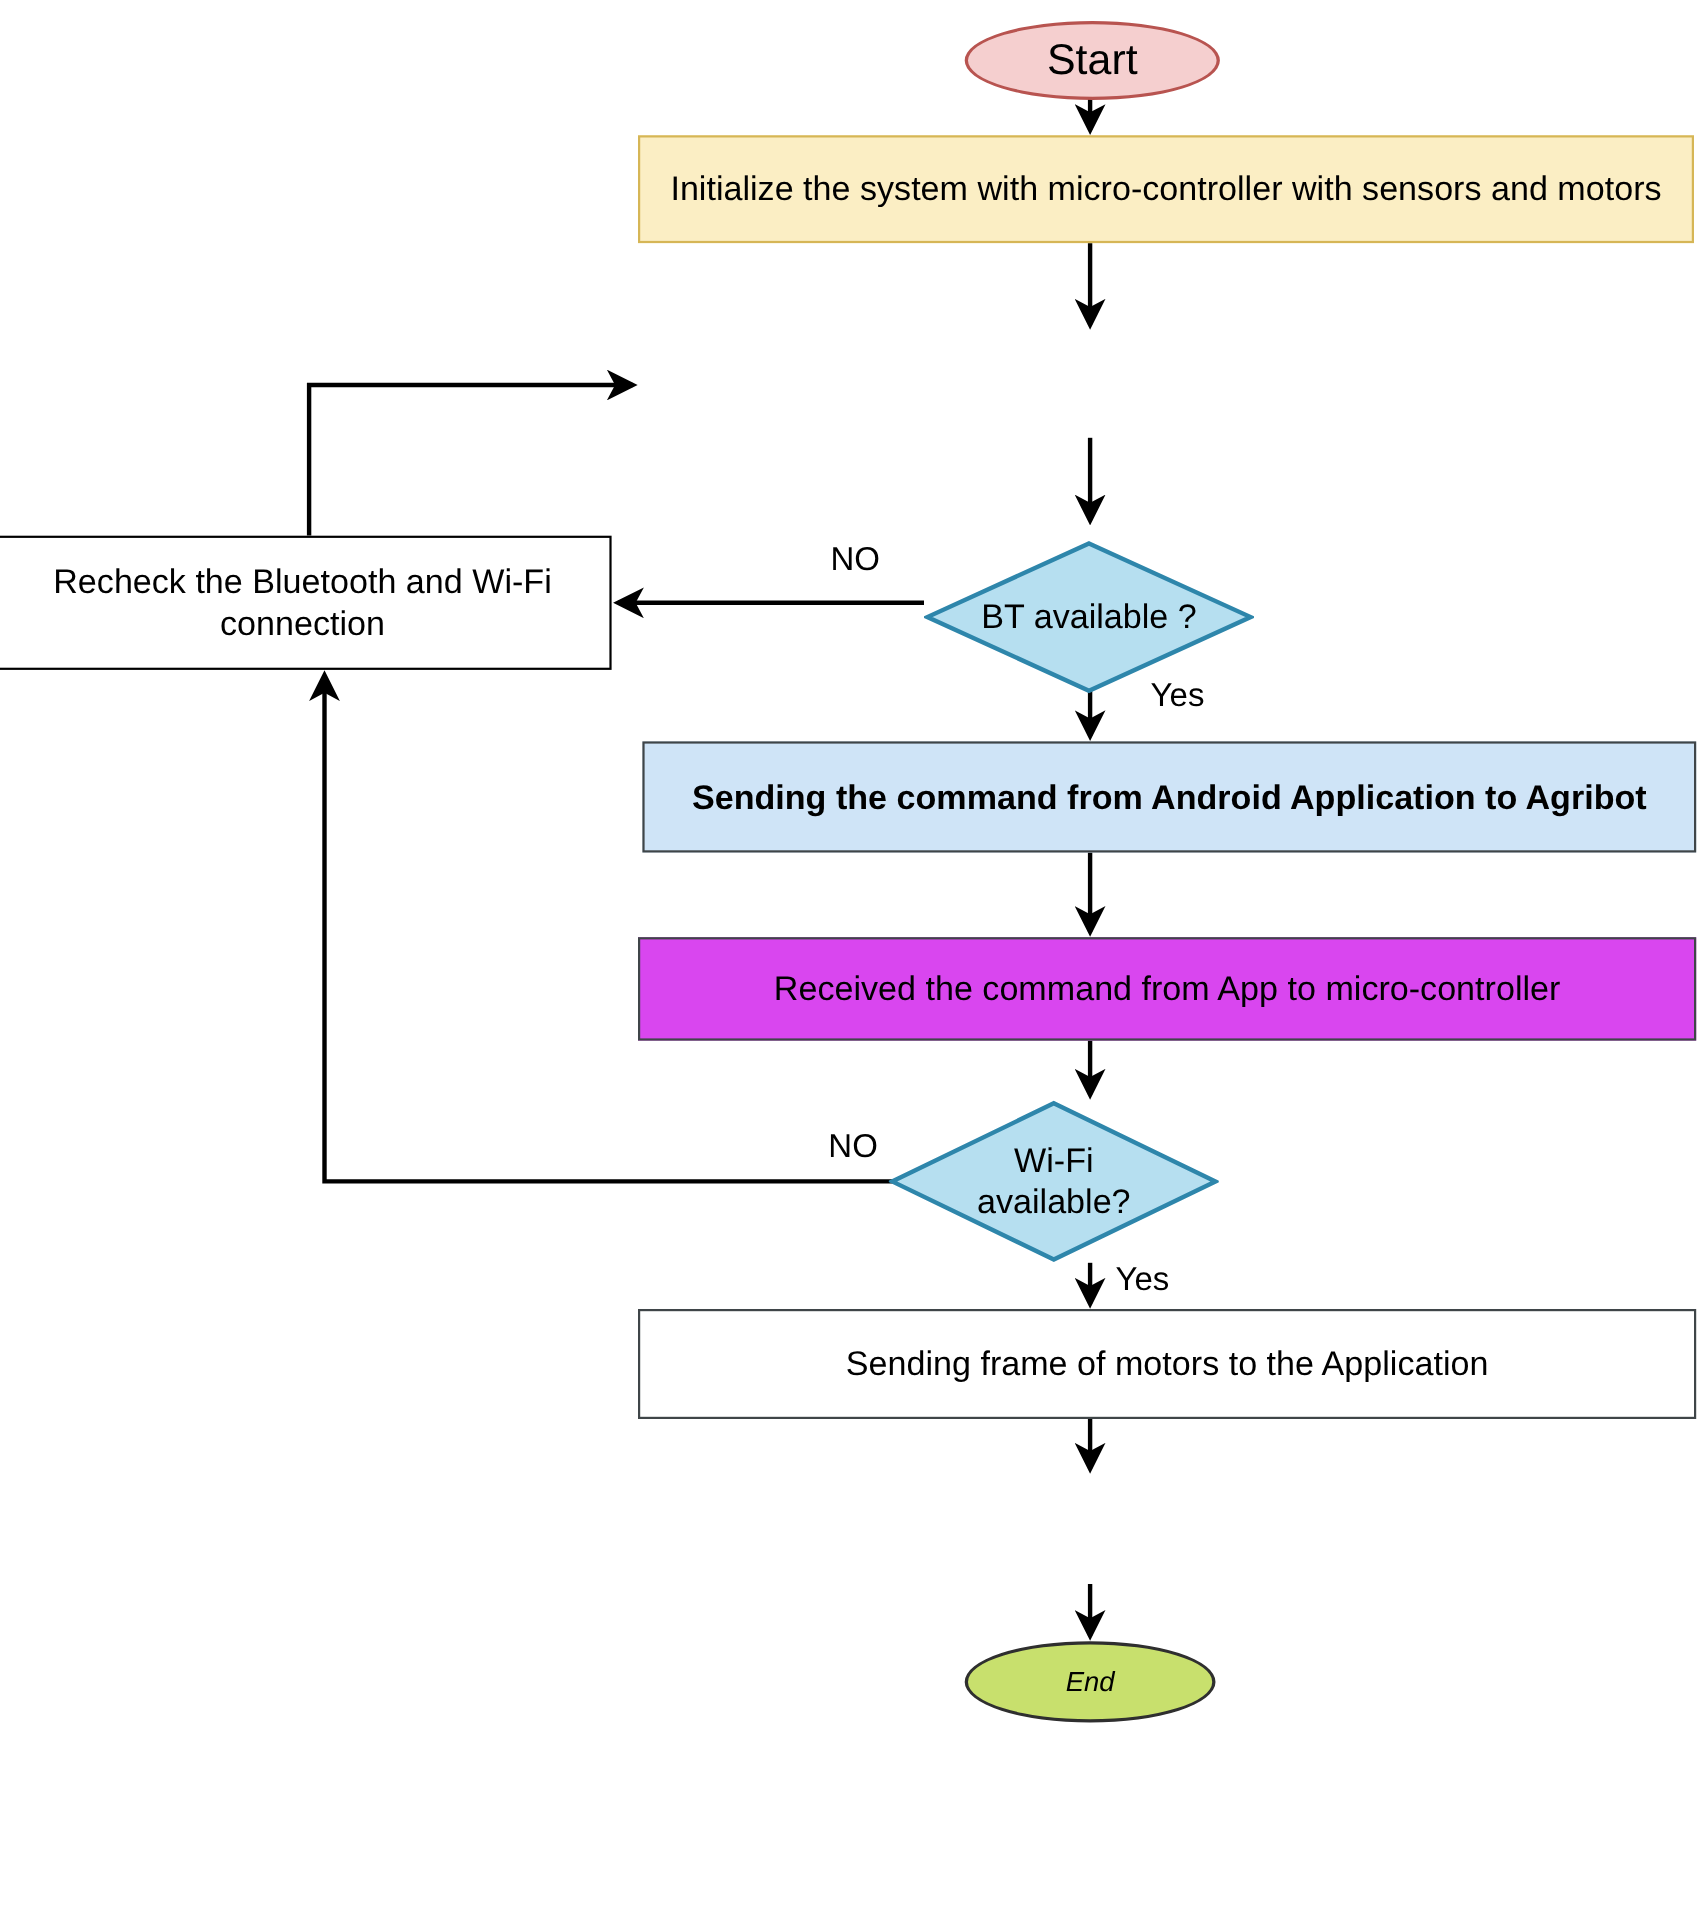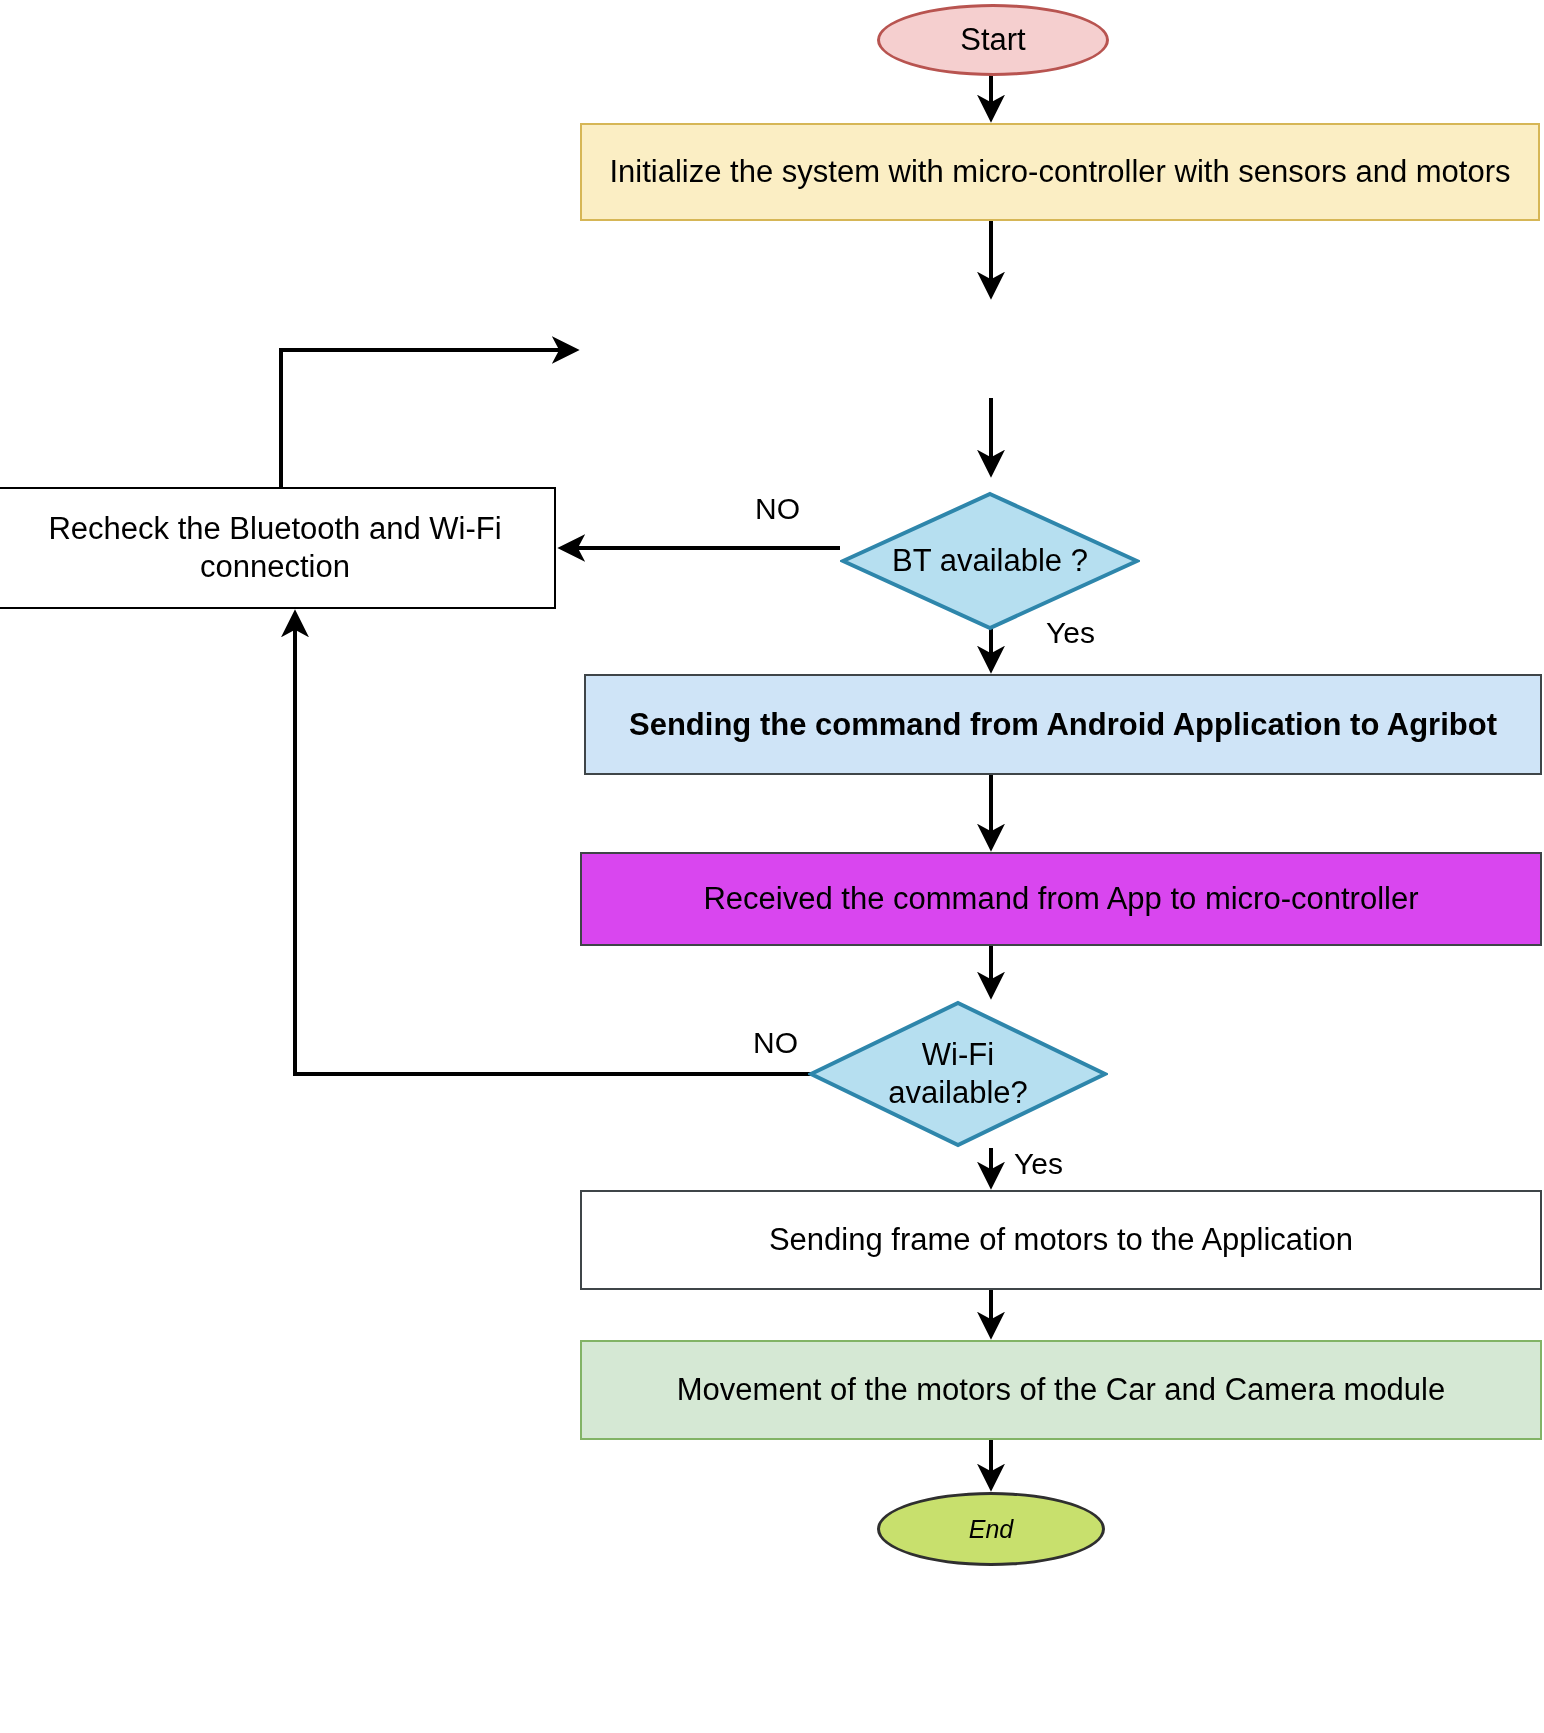--- a/index.html
+++ b/index.html
@@ -71,22 +71,22 @@
   }
   .edge-label {
     position: absolute;
     color: #000000;
     z-index: 3;
     white-space: nowrap;
   }
 
   
   #node-start {
-    left: 877px;  top: 4px;  width: 232px;  height: 72px;
-    font-size: 31px;
+    left: 877px;  top: 19px;  width: 232px;  height: 72px;
+    font-size: 39px;
   }
   #node-init {
     left: 580px;  top: 123px;  width: 960px;  height: 98px;
     font-size: 31px;
   }
   #node-check {
     left: 580px;  top: 300px;  width: 960px;  height: 98px;
     font-size: 31px;
   }
   #node-recheck {
@@ -201,23 +201,20 @@
       <polygon points="150,3 297,74 150,145 3,74" fill="#b6dff0" stroke="#2e86ab" stroke-width="4"></polygon>
     </svg>
     <div class="diamond-label">Wi-Fi
 available?</div>
   </div>
 
   <div class="node rect" id="node-frame" style="background:#ffffff; border-color:#3f4548;">
     <span>Sending frame of motors to the Application</span>
   </div>
 
-  <div class="node rect" id="node-movement" style="background:#d5e8d4; border-color:#82b366;">
-    <span>Movement of the motors of the Car and Camera module</span>
-  </div>
 
   <div class="node ellipse" id="node-end" style="background:#c8e06d; border-color:#2f2f2f;">
     <span>End</span>
   </div>
 
   <div class="edge-label" id="label-no-bt">NO</div>
 
   <div class="edge-label" id="label-yes-bt">Yes</div>
 
   <div class="edge-label" id="label-no-wifi">NO</div>

